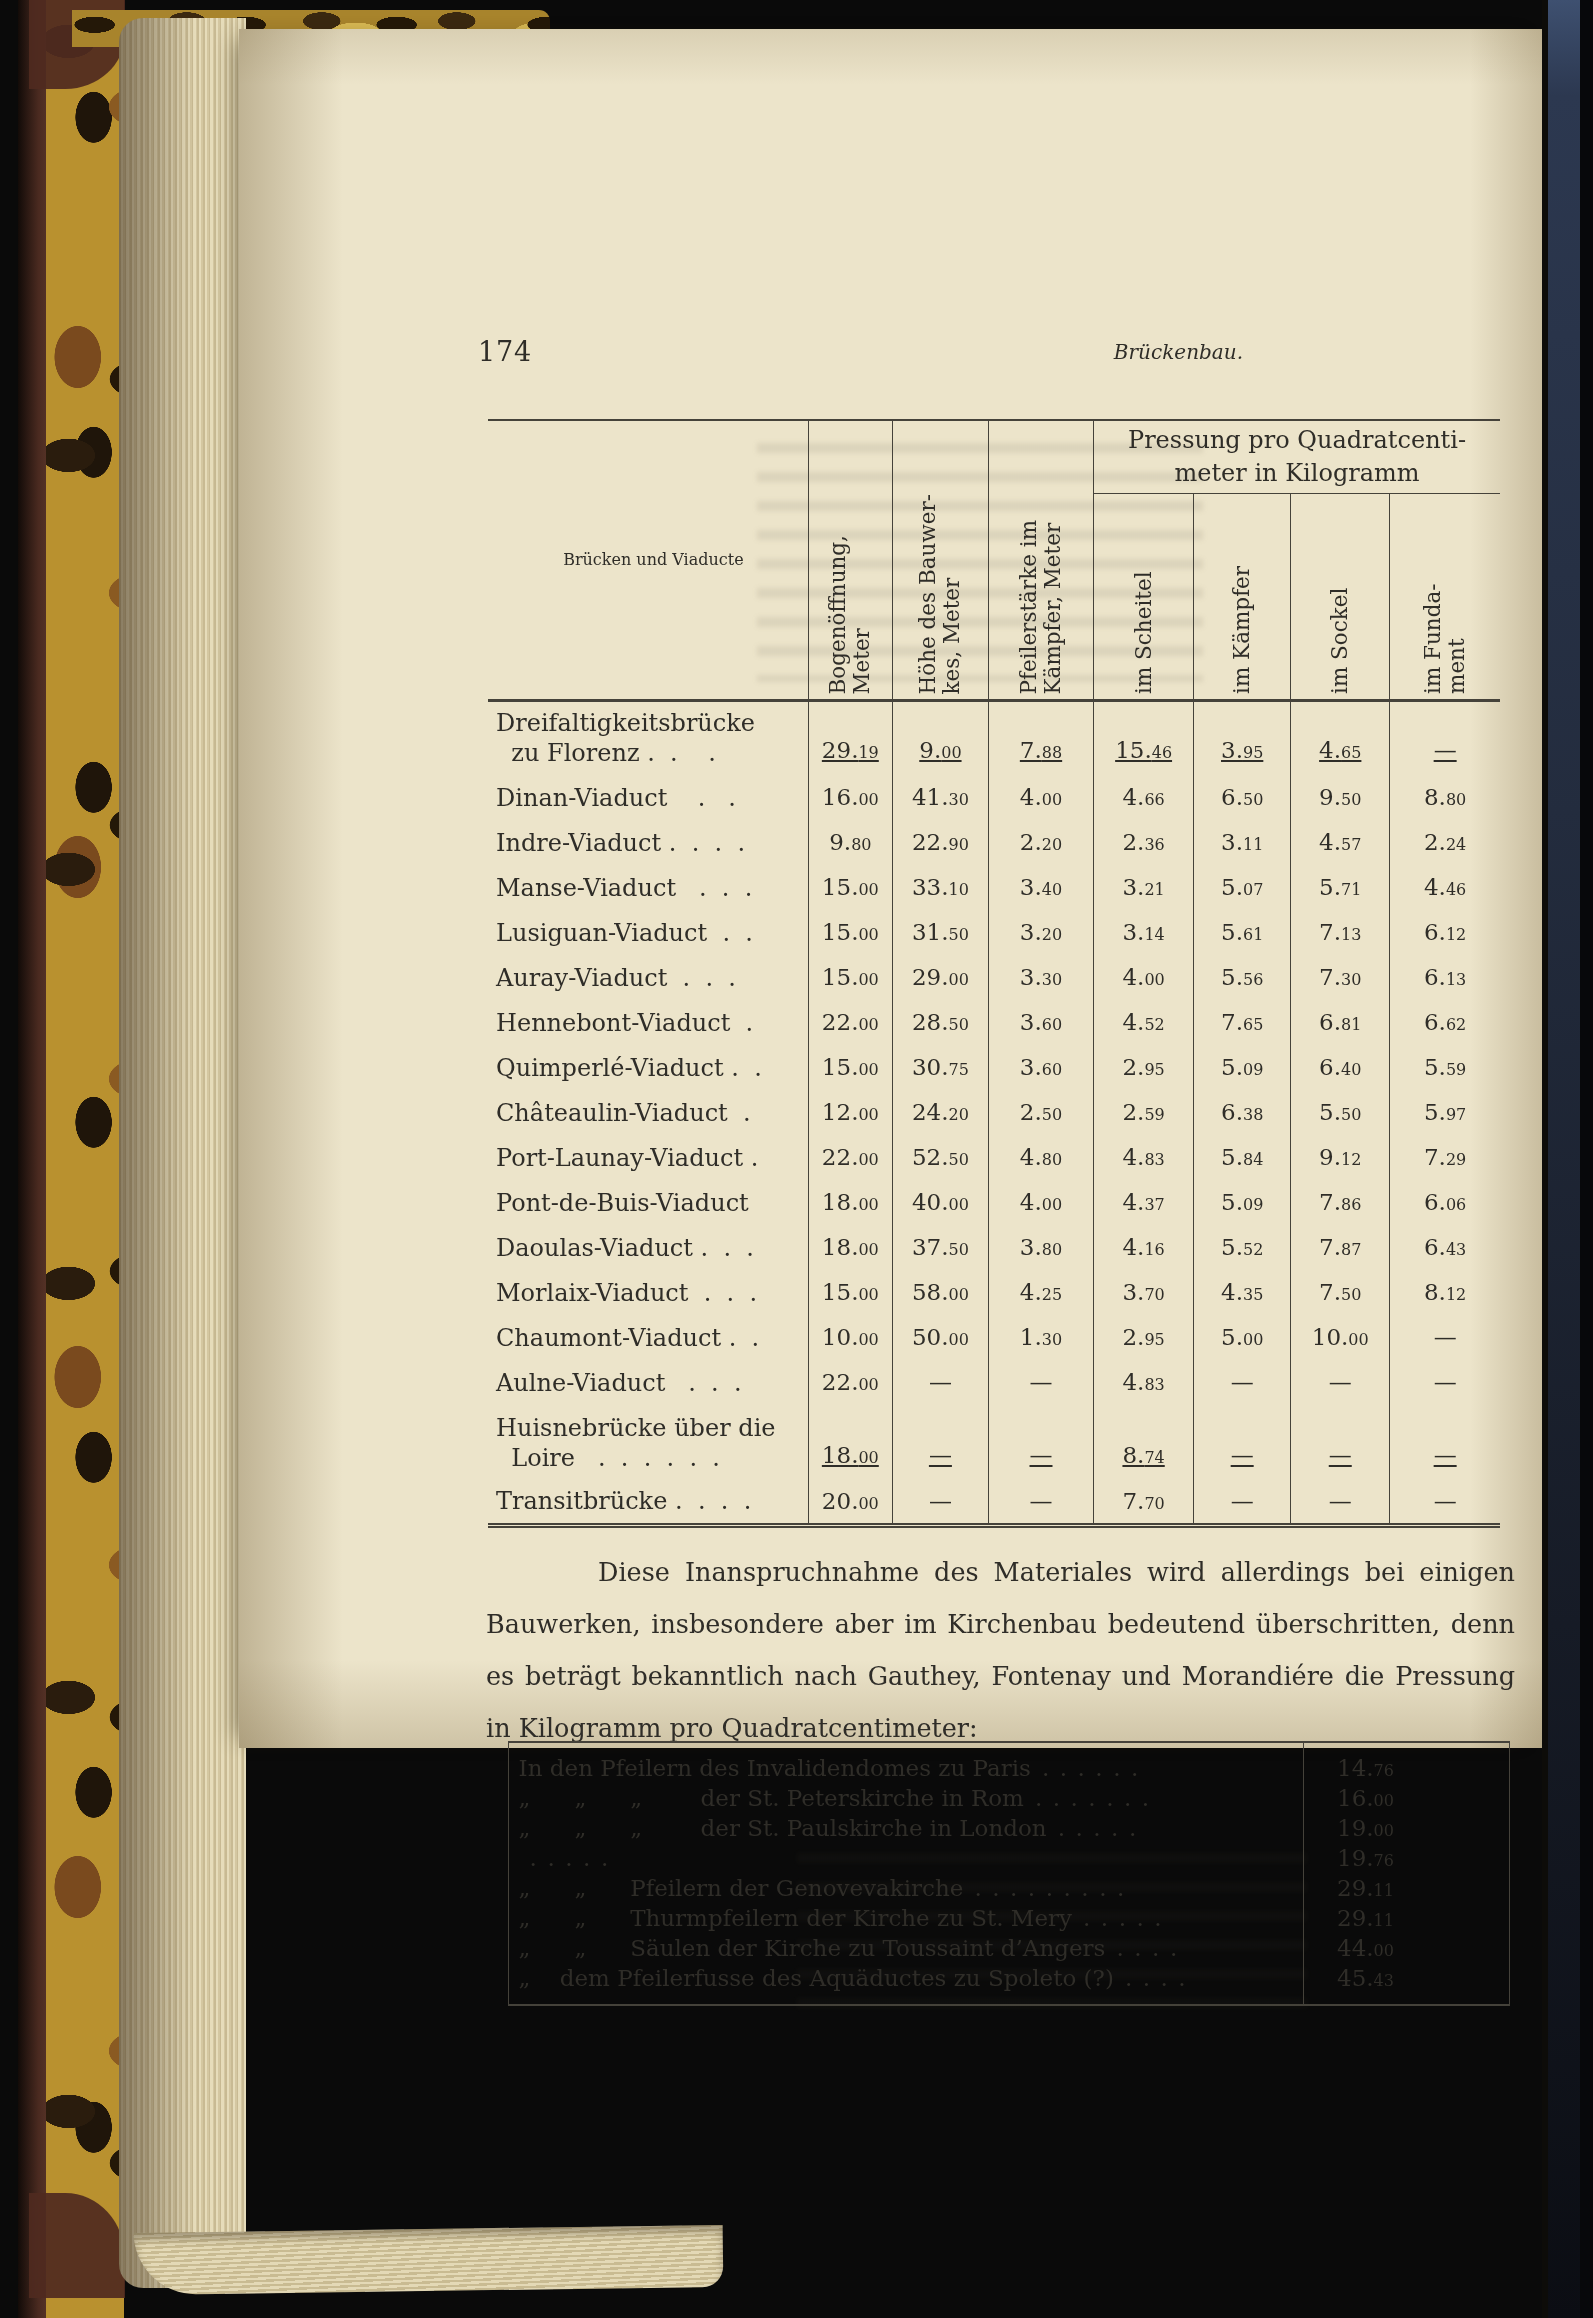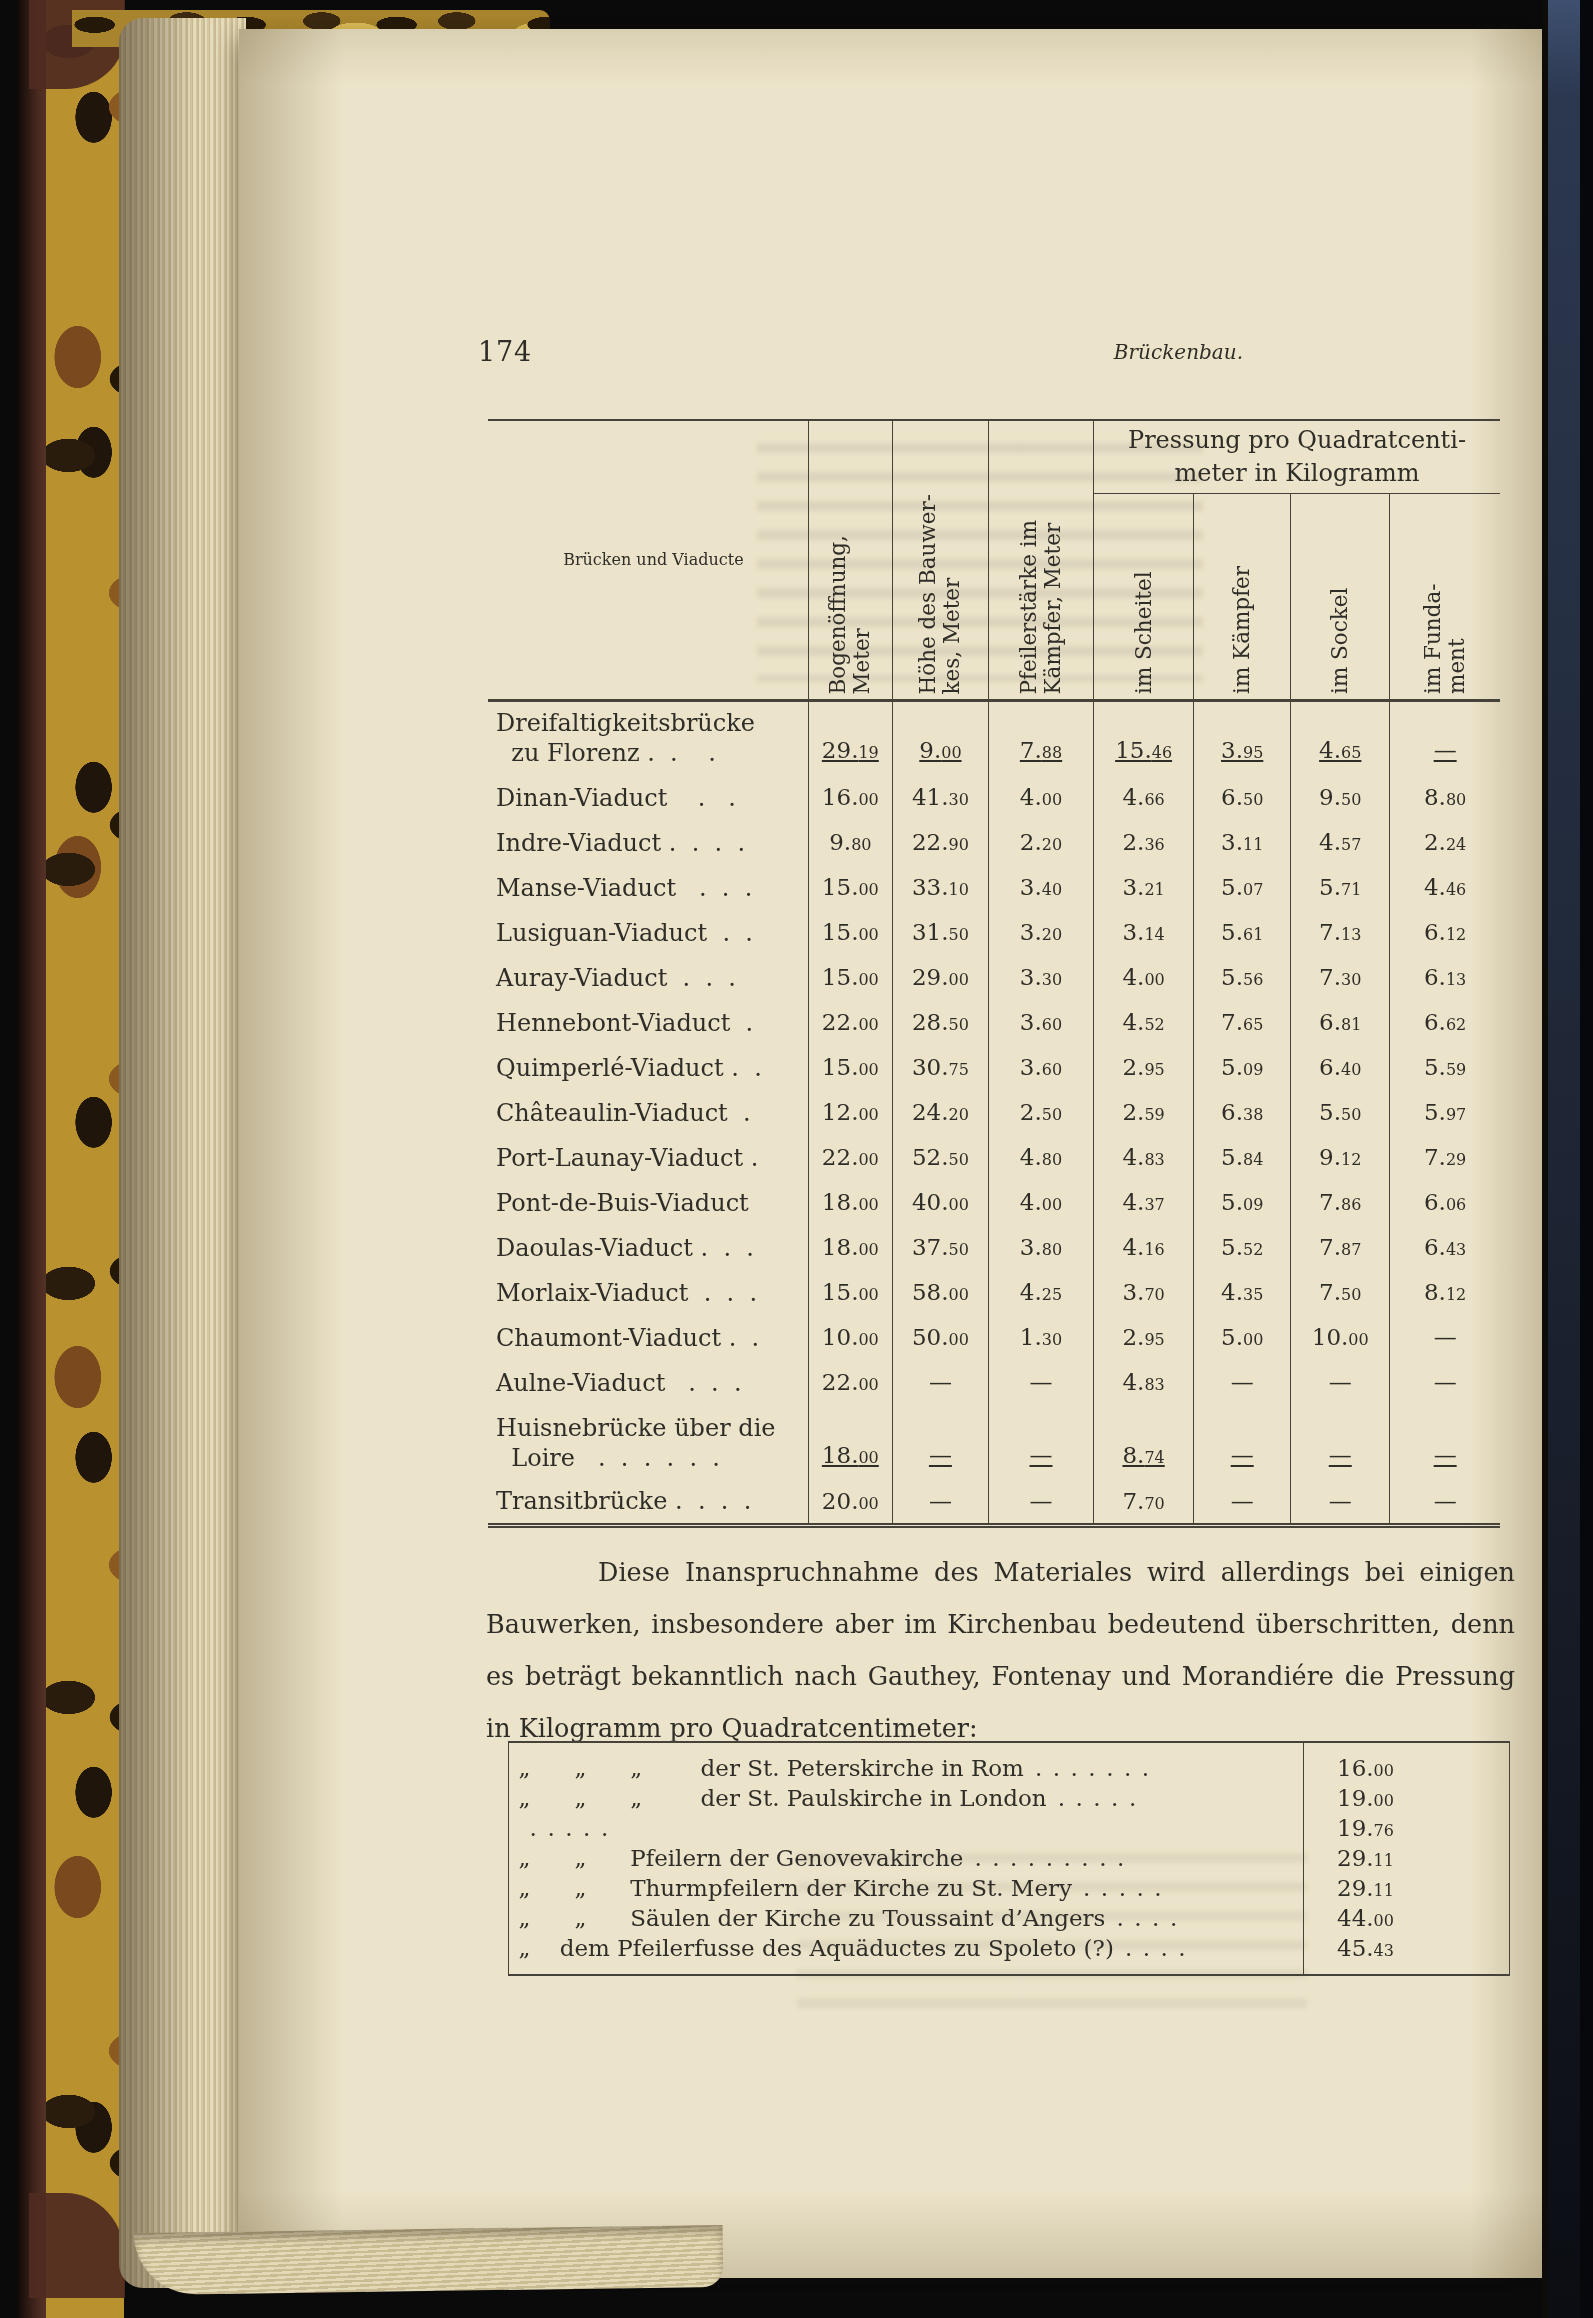--- a/index.html
+++ b/index.html
@@ -41,21 +41,21 @@
   .stack-bottom{left:134px;top:2229px;width:589px;height:62px;
     background:repeating-linear-gradient(178deg,#c9bb92 0 2.4px,#e4d9b6 2.4px 4.8px);
     transform:rotate(-0.8deg);border-radius:0 0 32px 96px;
     box-shadow:inset 0 6.4px 8px rgba(40,30,15,.35);}
   .seam{right:45px;top:0;width:6.4px;height:100%;background:#0d0c09;}
   .right-blue{right:12.7px;top:0;width:32px;height:100%;
     background:linear-gradient(180deg,#3e5070 0,#2c3850 96px,#232c3e 35%,#161b26 70%,#0b0d13 100%);}
   .right-black{right:0;top:0;width:12.7px;height:100%;background:#07080b;}
 
   
-  .sheet{left:239px;top:29px;width:1303px;height:2249px;
+  .sheet{left:239px;top:29px;width:1303px;height:1719px;
     background-color:#ece4ca;
     background-image:
       linear-gradient(90deg, rgba(120,100,60,.38), rgba(120,100,60,0) 104px),
       linear-gradient(270deg, rgba(120,100,60,.30), rgba(120,100,60,0) 72px),
       linear-gradient(0deg, rgba(120,100,60,.26), rgba(120,100,60,0) 88px),
       linear-gradient(180deg, rgba(120,100,60,.16), rgba(120,100,60,0) 56px);
     box-shadow:-12.7px 0 21px -9.6px rgba(40,30,10,.45);}
   .ghost{position:absolute;pointer-events:none;
     background:repeating-linear-gradient(180deg, rgba(82,76,58,.10) 0 10.4px, rgba(82,76,58,0) 10.4px 29px);
     filter:blur(2.4px);}
@@ -340,20 +340,25 @@
           <td class="num"><span class="dash">—</span></td>
           <td class="num"><span class="dash">—</span></td>
         </tr>
       </tbody>
   </table>
 
   <p class="para">Diese Inanspruchnahme des Materiales wird allerdings bei einigen Bauwerken, insbesondere aber im Kirchenbau bedeutend überschritten, denn es beträgt bekanntlich nach Gauthey, Fontenay und Morandiére die Pressung in Kilogramm pro Quadratcentimeter:</p>
 
   <div class="t2">
       <div class="t2row">
+        <span class="t2label">In den Pfeilern des Invalidendomes zu Paris</span>
+        <span class="t2dots">.  .  .  .  .  .</span>
+        <span class="t2val">14.<span class="dec">76</span></span>
+      </div>
+      <div class="t2row">
         <span class="t2label">„      „      „        der St. Peterskirche in Rom</span>
         <span class="t2dots">.  .  .  .  .  .  .</span>
         <span class="t2val">16.<span class="dec">00</span></span>
       </div>
       <div class="t2row">
         <span class="t2label">„      „      „        der St. Paulskirche in London</span>
         <span class="t2dots">.  .  .  .  .</span>
         <span class="t2val">19.<span class="dec">00</span></span>
       </div>
       <div class="t2row">

